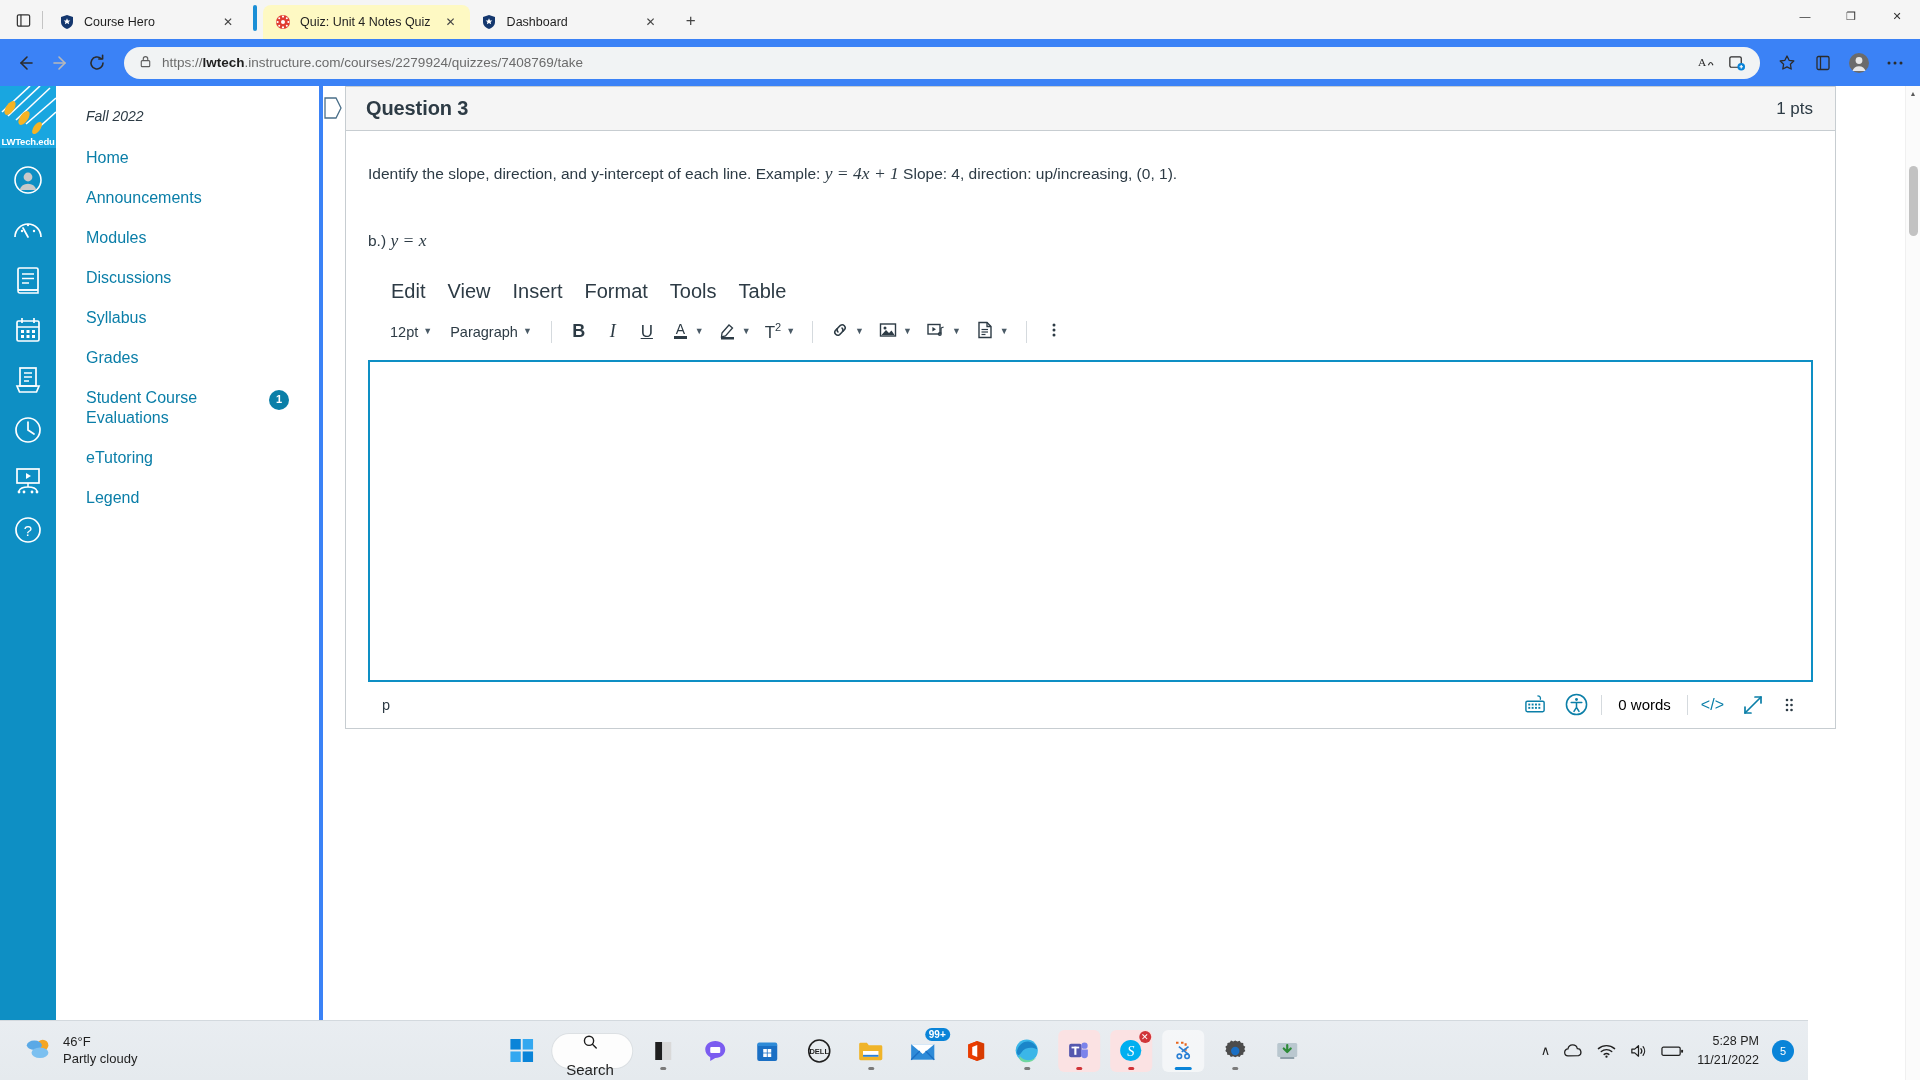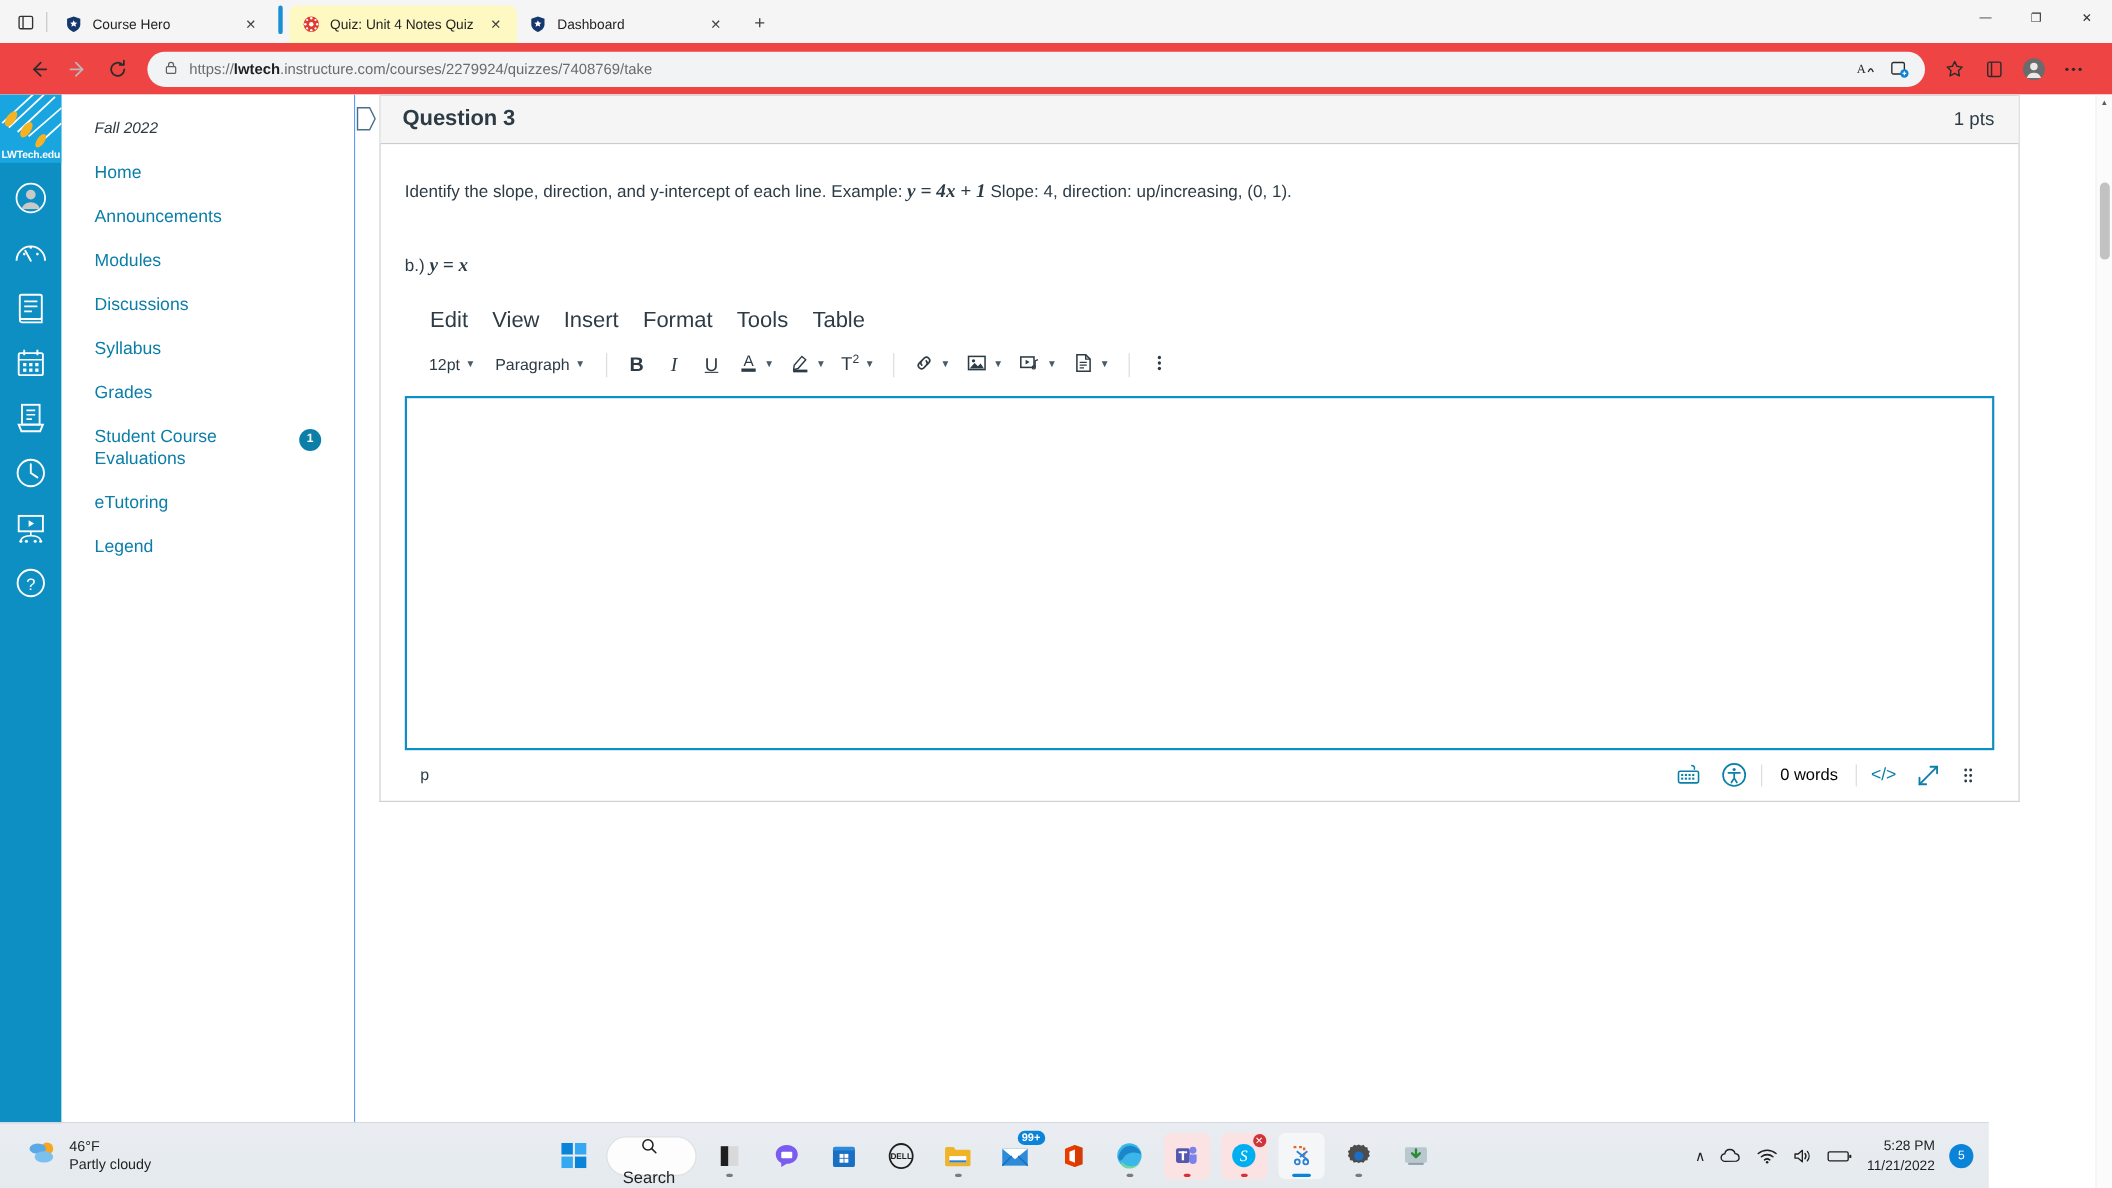--- a/index.html
+++ b/index.html
@@ -36,22 +36,22 @@
   .tab-close { width:22px; height:22px; display:flex;align-items:center;justify-content:center; border-radius:4px; color:#444; font-size:12px;}
   .tab-sep-pill { width:4px; height:20px; background:#1b8fd6; border-radius:3px; margin: 0 6px 8px 6px; align-self:flex-end; }
   .tab-sep-pill.tall { height:26px; }
 
   .newtab { width:30px;height:30px;display:flex;align-items:center;justify-content:center;margin:0 0 3px 6px;border-radius:4px;color:#444;font-size:17px;}
 
   .wincontrols { margin-left:auto; display:flex; align-items:flex-start; height:39px; }
   .wincontrol { width:46px; height:32px; display:flex; align-items:center; justify-content:center; color:#333; font-size:11px;}
 
   .navbar {
-    height: 47px; background:#ef4444; display:flex; align-items:center; gap:2px;
-    padding: 0 18px; flex:0 0 47px;
+    height: 47px; background:#3b82f6; display:flex; align-items:center; gap:2px;
+    padding: 0 8px; flex:0 0 47px;
   }
   .nav-btn { width:34px;height:34px;display:flex;align-items:center;justify-content:center;border-radius:4px;color:#2b2b2b;}
   .nav-btn.dim { color:#b9b9b9; }
   .omnibox {
     flex:1; height:32px; background:#f1f3f4; border-radius:16px; display:flex; align-items:center;
     gap:9px; padding: 0 10px 0 14px; margin: 0 8px; font-size:13.5px;
   }
   .omnibox .url { flex:1; white-space:nowrap; overflow:hidden; color:#6b6b6b; }
   .omnibox .url b { color:#1f1f1f; font-weight:700; }
   .omnibox .url .scheme { color:#6b6b6b; }
@@ -73,21 +73,21 @@
   }
   .gnav-item {
     width:56px; height:40px; display:flex; align-items:center; justify-content:center; color:#fff;
     margin-top: 10px;
   }
   .gnav-item.first { margin-top: 12px; }
   .gnav-bottom { position:absolute; bottom:22px; left:0; width:56px; display:flex; justify-content:center; color:#fff; }
 
   
   .coursenav {
-    width: 267px; flex:0 0 267px; background:#fff; border-right:1px solid #3b82f6;
+    width: 267px; flex:0 0 267px; background:#fff; border-right:4px solid #3b82f6;
     padding: 22px 0 0 0; position:relative;
   }
   .term { font-style: italic; font-size:14px; color:#2d3b45; padding: 0 0 14px 30px; }
   .cn-link {
     display:flex; align-items:center; padding: 10px 14px 10px 30px; font-size:16px;
     color:#0a7ea8; line-height:1.25; position:relative;
   }
   .cn-link .txt { max-width: 160px; }
   .cn-badge {
     position:absolute; right: 30px; top: 12px;
@@ -106,21 +106,21 @@
   .qhead {
     background:#f5f5f5; border-bottom:1px solid #c7cdd1; border-top:1px solid #c7cdd1;
     height:45px; display:flex; align-items:center; justify-content:space-between;
     padding: 0 22px 0 20px;
   }
   .qhead h2 { font-size:20px; font-weight:700; color:#2d3b45; letter-spacing:-0.1px; }
   .qpts { font-size:17px; color:#2d3b45; }
 
   .qbody { padding: 28px 22px 0 22px; }
   .qtext { font-size:15.5px; color:#2d3b45; line-height:1.63; max-width: 830px; }
-  .mth { font-family: "Liberation Serif", serif; font-style: italic; font-size:17.5px; color:#2d3b45;font-weight:bold; }
+  .mth { font-family: "Liberation Serif", serif; font-style: italic; font-size:17.5px; color:#2d3b45; }
   .qitem { margin-top: 42px; font-size:15.5px; color:#2d3b45; }
   .qitem .lead { font-size:15.5px; }
 
   
   .rce { margin-top: 22px; }
   .rce-menubar { display:flex; gap:4px; padding: 2px 0 2px 14px; }
   .rce-menu { font-size:20px; color:#2d3b45; padding: 5px 9px; border-radius:3px; }
   .rce-toolbar {
     display:flex; align-items:center; gap:2px; padding: 6px 0 6px 14px; flex-wrap:nowrap;
   }

